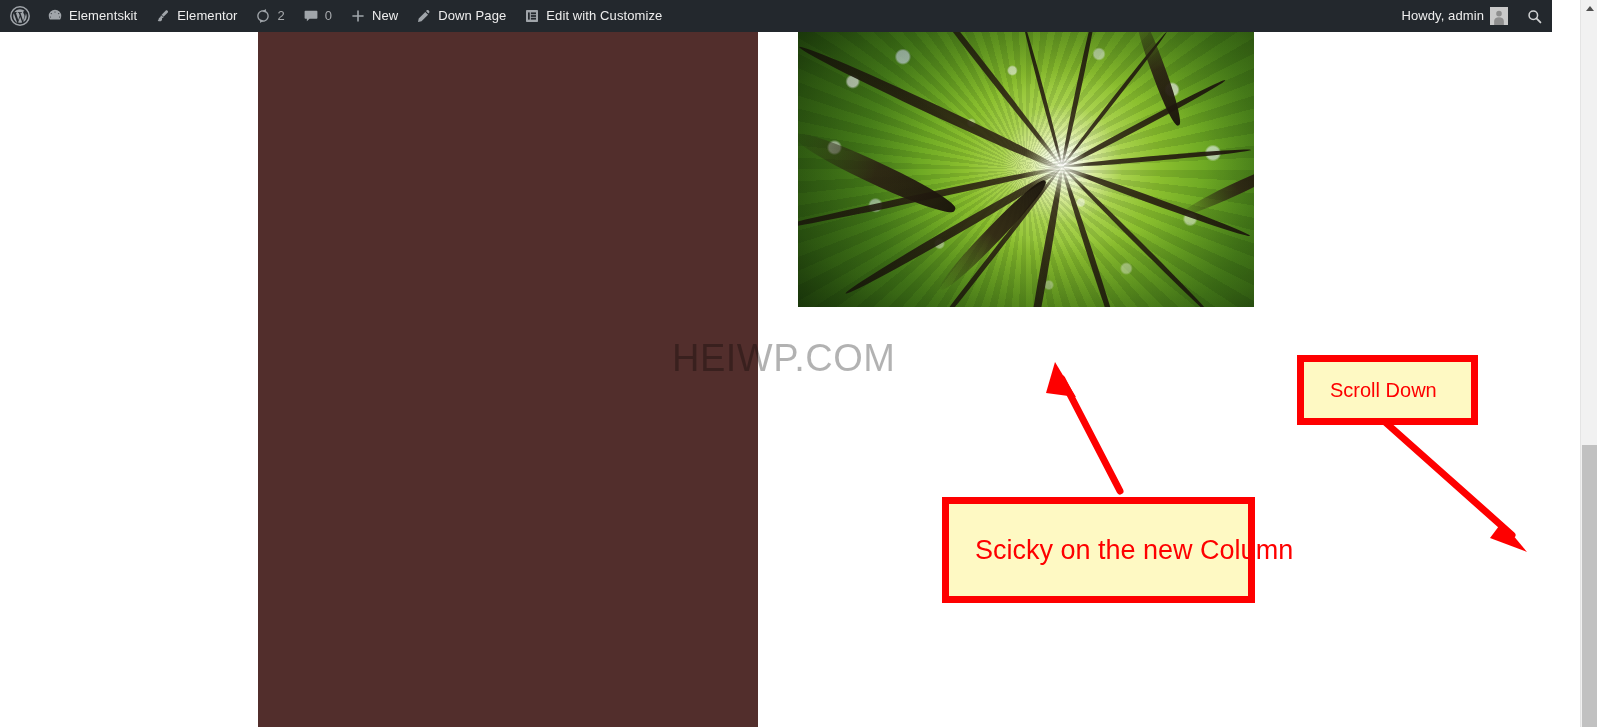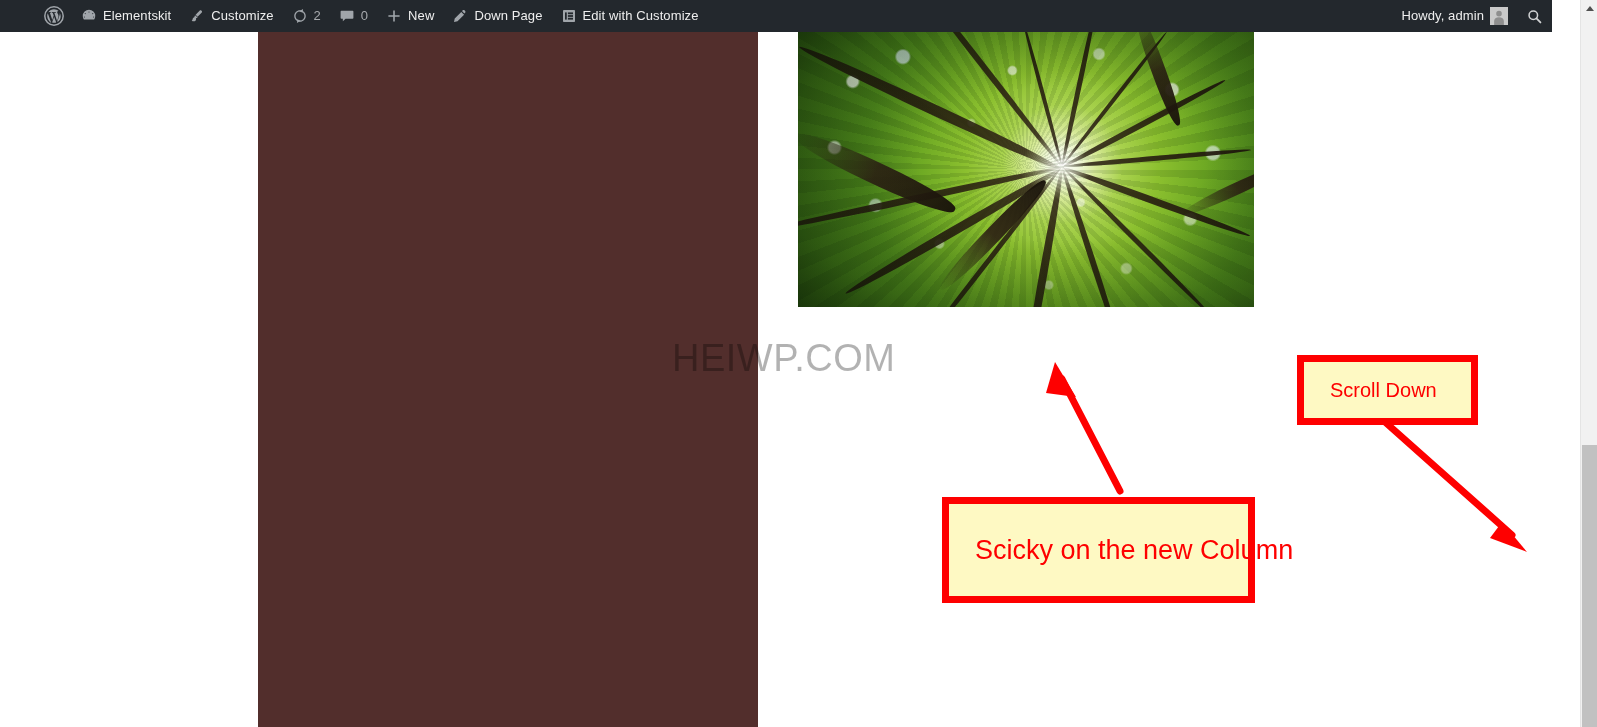--- a/index.html
+++ b/index.html
@@ -27,21 +27,21 @@
     top: 0; left: 0;
     width: 1552px;
     height: 32px;
     background: #23282d;
     display: flex;
     align-items: stretch;
     z-index: 60;
     font-size: 13px;
     color: #eeeeee;
   }
-  .ab-left { display: flex; align-items: stretch; padding-left: 34px; }
+  .ab-left { display: flex; align-items: stretch; }
   .ab-right { display: flex; align-items: center; margin-left: auto; }
 
   .ab-item {
     display: flex;
     align-items: center;
     gap: 6px;
     padding: 0 9px;
     height: 32px;
     color: #eeeeee;
     white-space: nowrap;
@@ -257,21 +257,21 @@
         <svg class="ab-ico" width="16" height="16" viewBox="0 0 20 20">
           <path fill="#a0a5aa" d="M10 2.2A7.8 7.8 0 0 0 2.2 10c0 1.7.5 3.2 1.4 4.5h12.8c.9-1.3 1.4-2.8 1.4-4.5A7.8 7.8 0 0 0 10 2.2zm0 2.1c.4 0 .7.3.7.7s-.3.7-.7.7-.7-.3-.7-.7.3-.7.7-.7zM5.3 6.3c.4 0 .7.3.7.7s-.3.7-.7.7-.7-.3-.7-.7.3-.7.7-.7zm9.4 0c.4 0 .7.3.7.7s-.3.7-.7.7-.7-.3-.7-.7.3-.7.7-.7zM4.2 10.6c.4 0 .7.3.7.7s-.3.7-.7.7-.7-.3-.7-.7.3-.7.7-.7zm11.6 0c.4 0 .7.3.7.7s-.3.7-.7.7-.7-.3-.7-.7.3-.7.7-.7zM12.6 6.4l-3 4.4a1.4 1.4 0 1 0 1.2.9l2.3-4.9-.5-.4z"></path>
         </svg>
         <span class="lbl">Elementskit</span>
       </div>
 
       <div class="ab-item">
         <svg class="ab-ico" width="16" height="16" viewBox="0 0 20 20">
           <path fill="#a0a5aa" d="M15.3 3.1c-.5-.5-1.3-.5-1.8 0L8.3 8.4l2.4 2.4 5.3-5.3c.5-.5.5-1.3 0-1.8l-.7-.6zM7.5 9.2l-.9 2.4a2.8 2.8 0 0 0-2.2 2.7c0 .3-.3 1-1 1.6.7.5 1.7.8 2.6.8 1.6 0 2.9-1.3 2.9-2.9 0-.4-.1-.8-.2-1.1l2.2-.9-3.4-2.6z"></path>
         </svg>
-        <span class="lbl">Customize</span>
+        <span class="lbl">Elementor</span>
       </div>
 
       <div class="ab-item">
         <svg class="ab-ico" width="16" height="16" viewBox="0 0 20 20">
           <path fill="#a0a5aa" d="M10 2.8c-4 0-7.2 3.2-7.2 7.2s3.2 7.2 7.2 7.2 7.2-3.2 7.2-7.2S14 2.8 10 2.8zm0 1.6c3.1 0 5.6 2.5 5.6 5.6S13.1 15.6 10 15.6 4.4 13.1 4.4 10 6.9 4.4 10 4.4z"></path>
           <path fill="#a0a5aa" d="M13.8 1.4l-.4 4.6-4.3-1.8z"></path>
           <path fill="#a0a5aa" d="M6.2 18.6l.4-4.6 4.3 1.8z"></path>
         </svg>
         <span class="ab-count">2</span>
       </div>

